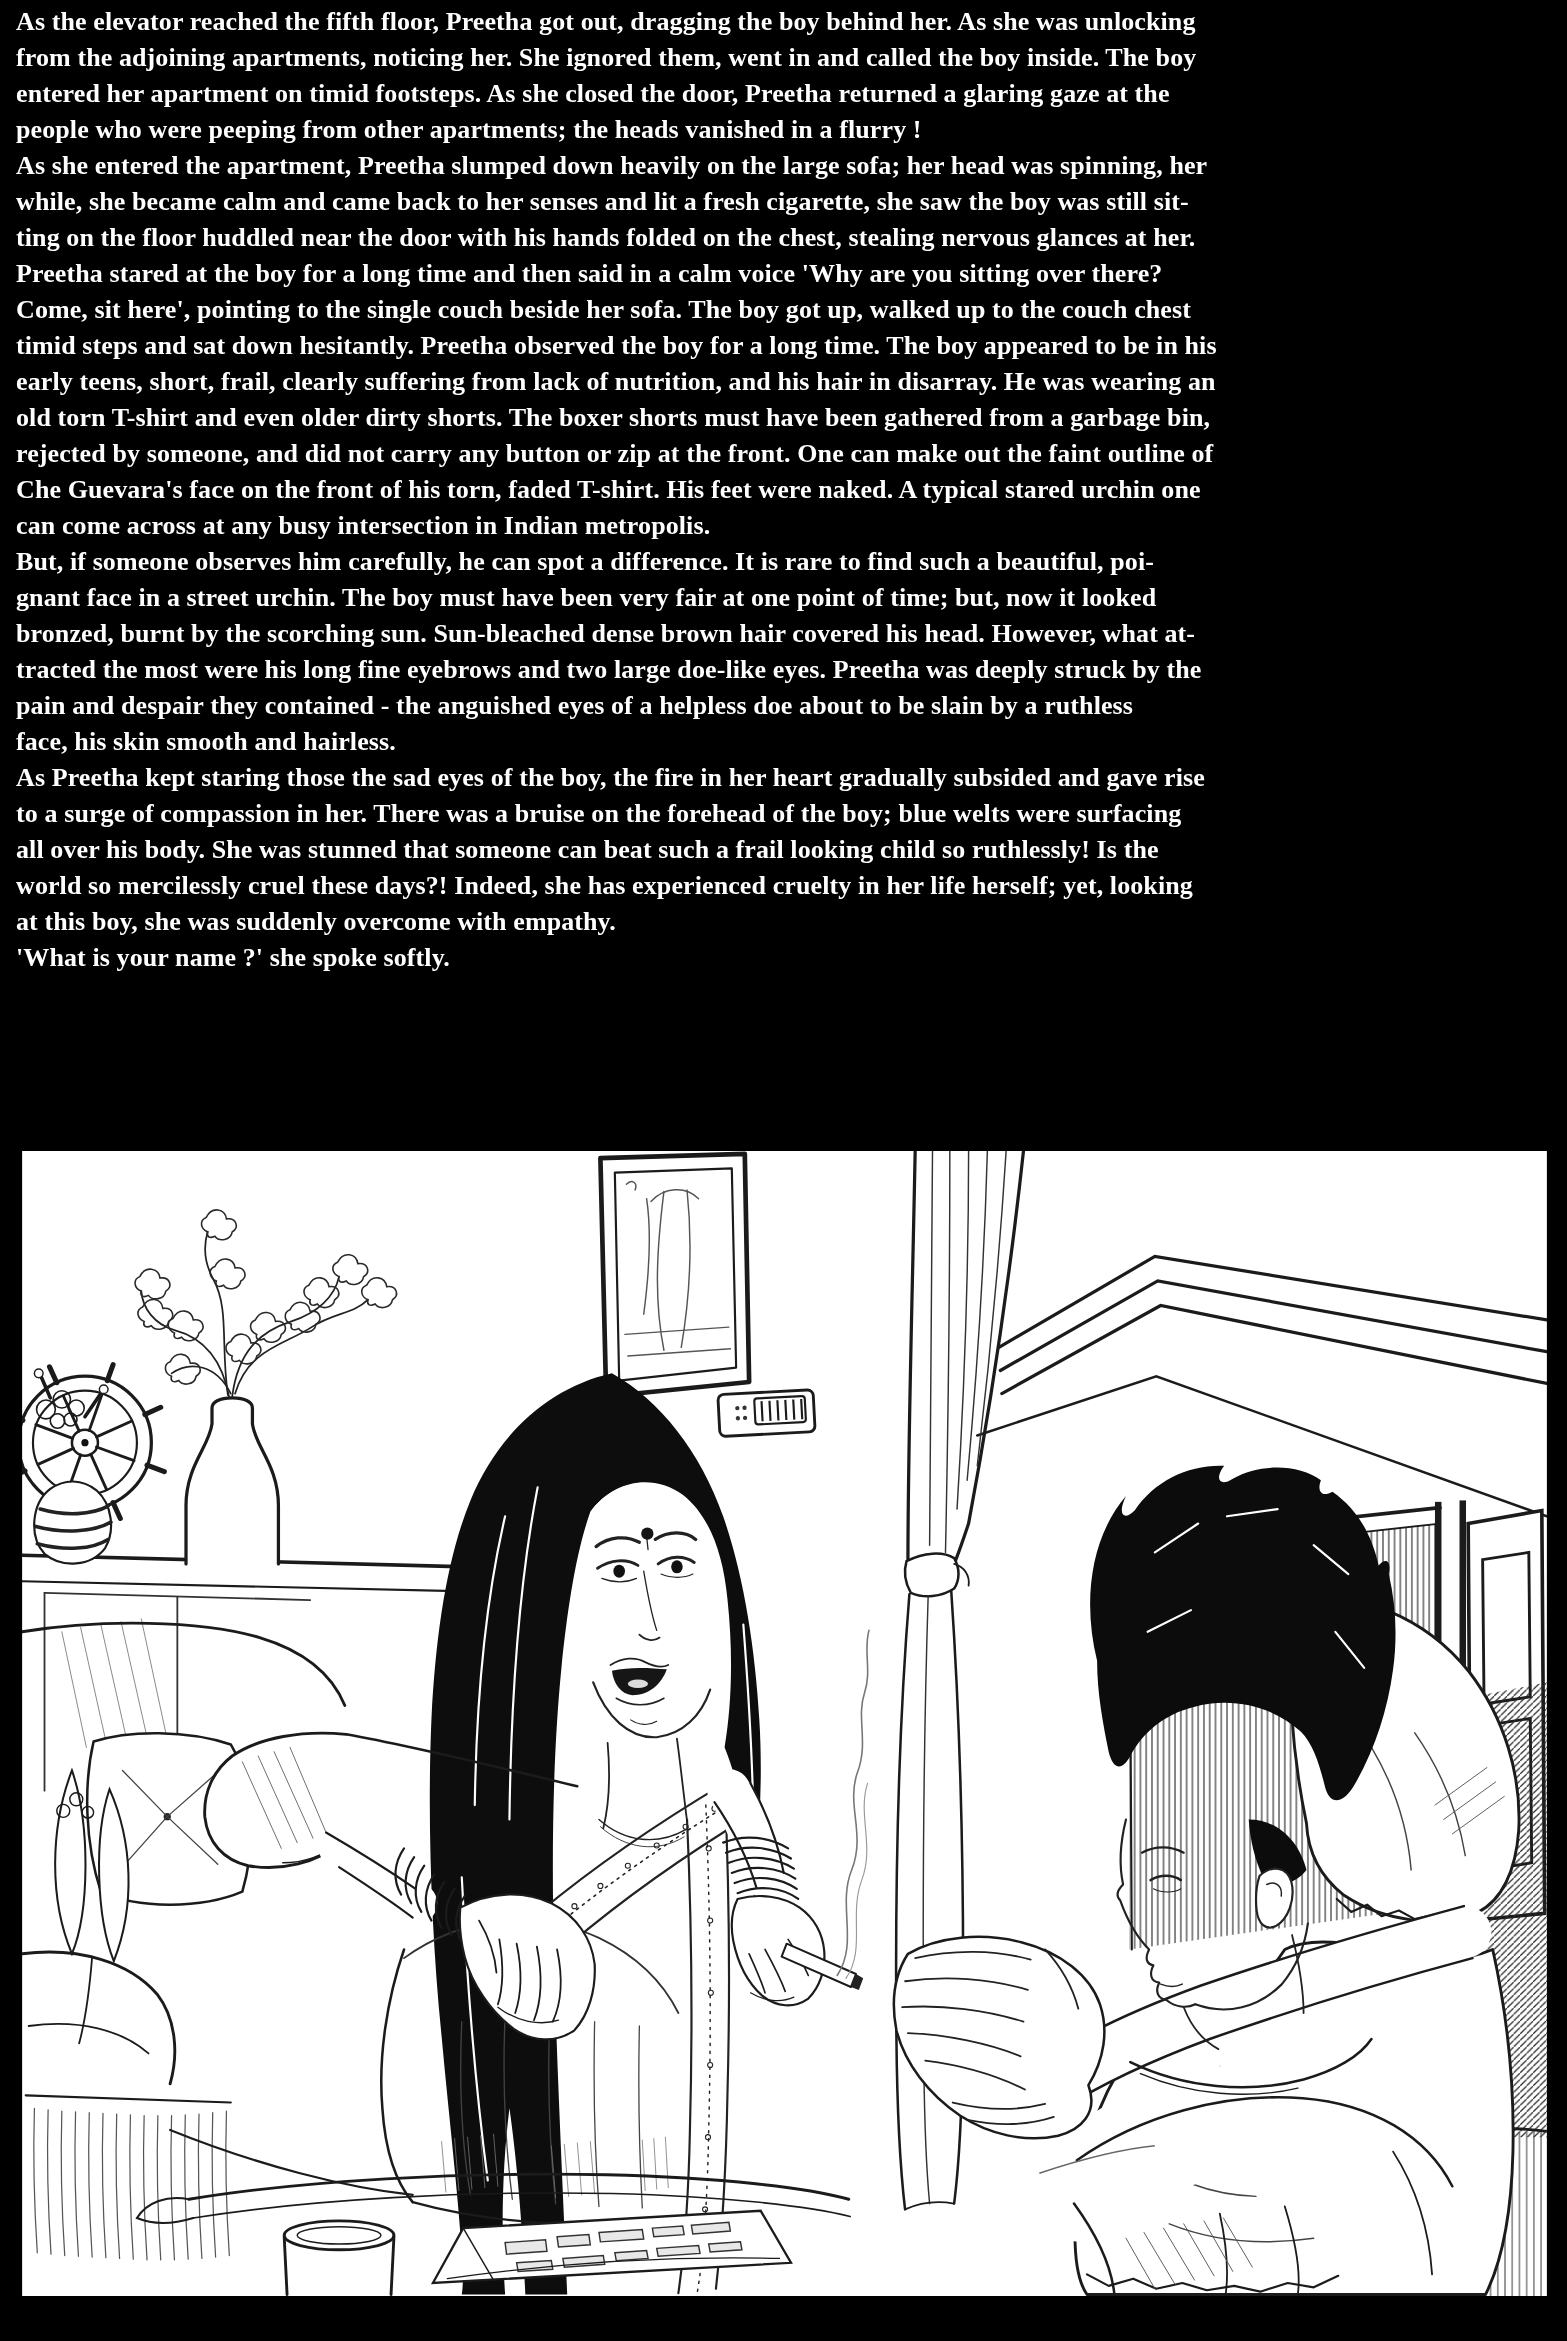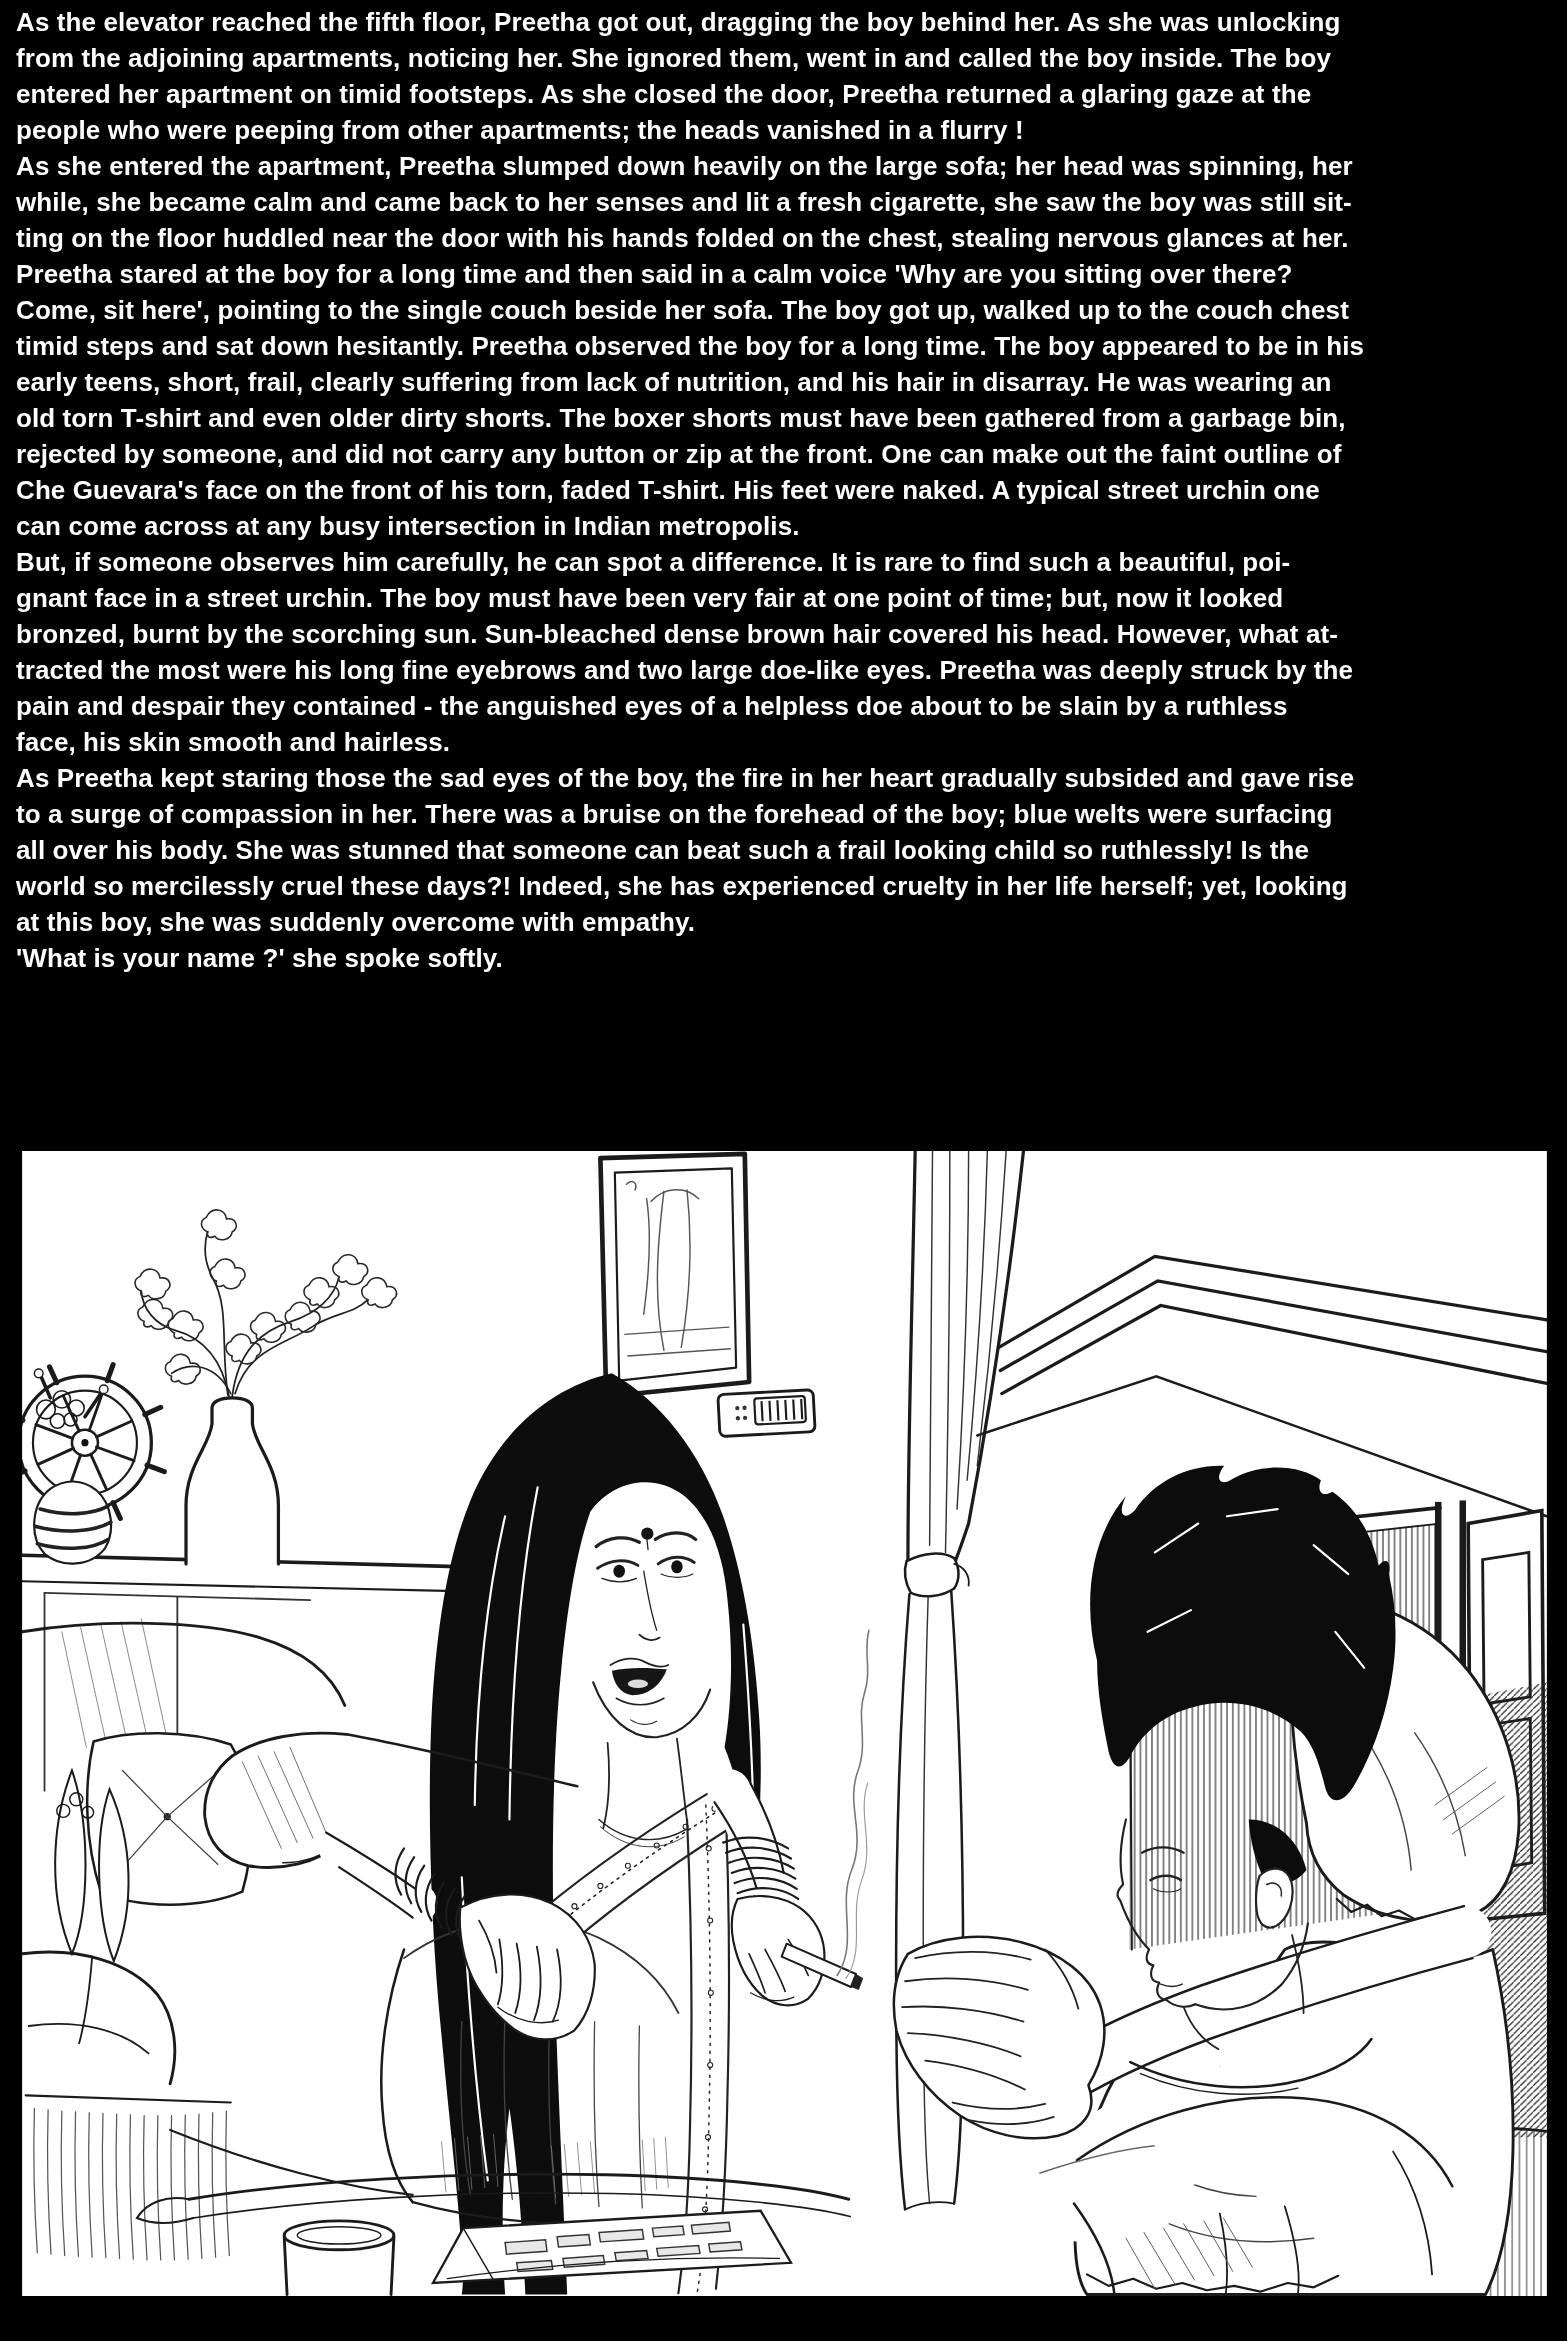--- a/index.html
+++ b/index.html
@@ -1,18 +1,18 @@
 <!DOCTYPE html>
 <html style="font-size:11.6px"><head>
 <meta charset="utf-8">
 <style>
   html,body{margin:0;padding:0;background:#000;}
   .comic-page{position:relative;width:1568px;height:2342px;background:#000;overflow:hidden;
               font-family:"Liberation Sans","DejaVu Sans",sans-serif;}
-  .story{position:absolute;left:16px;top:4.3px;right:13px;color:#fff;}
+  .story{position:absolute;left:16px;top:4.3px;right:13px;color:#fff;font-family:Liberation Serif, serif;}
   .story .line{height:36px;line-height:36px;font-size:26px;font-weight:600;
                letter-spacing:0.1px;white-space:nowrap;margin:0;}
   .art{position:absolute;left:22.4px;top:1151px;width:1525px;height:1145px;margin:0;}
   .art svg{display:block;width:100%;height:100%;}
 </style>
 </head>
 <body>
 
 <main class="comic-page">
 
@@ -23,21 +23,21 @@
       <p class="line">people who were peeping from other apartments; the heads vanished in a flurry !</p>
       <p class="line">As she entered the apartment, Preetha slumped down heavily on the large sofa; her head was spinning, her</p>
       <p class="line">while, she became calm and came back to her senses and lit a fresh cigarette, she saw the boy was still sit-</p>
       <p class="line">ting on the floor huddled near the door with his hands folded on the chest, stealing nervous glances at her.</p>
       <p class="line">Preetha stared at the boy for a long time and then said in a calm voice 'Why are you sitting over there?</p>
       <p class="line">Come, sit here', pointing to the single couch beside her sofa. The boy got up, walked up to the couch chest</p>
       <p class="line">timid steps and sat down hesitantly. Preetha observed the boy for a long time. The boy appeared to be in his</p>
       <p class="line">early teens, short, frail, clearly suffering from lack of nutrition, and his hair in disarray. He was wearing an</p>
       <p class="line">old torn T-shirt and even older dirty shorts. The boxer shorts must have been gathered from a garbage bin,</p>
       <p class="line">rejected by someone, and did not carry any button or zip at the front. One can make out the faint outline of</p>
-      <p class="line">Che Guevara's face on the front of his torn, faded T-shirt. His feet were naked. A typical street urchin one</p>
+      <p class="line">Che Guevara's face on the front of his torn, faded T-shirt. His feet were naked. A typical stared urchin one</p>
       <p class="line">can come across at any busy intersection in Indian metropolis.</p>
       <p class="line">But, if someone observes him carefully, he can spot a difference. It is rare to find such a beautiful, poi-</p>
       <p class="line">gnant face in a street urchin. The boy must have been very fair at one point of time; but, now it looked</p>
       <p class="line">bronzed, burnt by the scorching sun. Sun-bleached dense brown hair covered his head. However, what at-</p>
       <p class="line">tracted the most were his long fine eyebrows and two large doe-like eyes. Preetha was deeply struck by the</p>
       <p class="line">pain and despair they contained - the anguished eyes of a helpless doe about to be slain by a ruthless</p>
       <p class="line">face, his skin smooth and hairless.</p>
       <p class="line">As Preetha kept staring those the sad eyes of the boy, the fire in her heart gradually subsided and gave rise</p>
       <p class="line">to a surge of compassion in her. There was a bruise on the forehead of the boy; blue welts were surfacing</p>
       <p class="line">all over his body. She was stunned that someone can beat such a frail looking child so ruthlessly! Is the</p>

